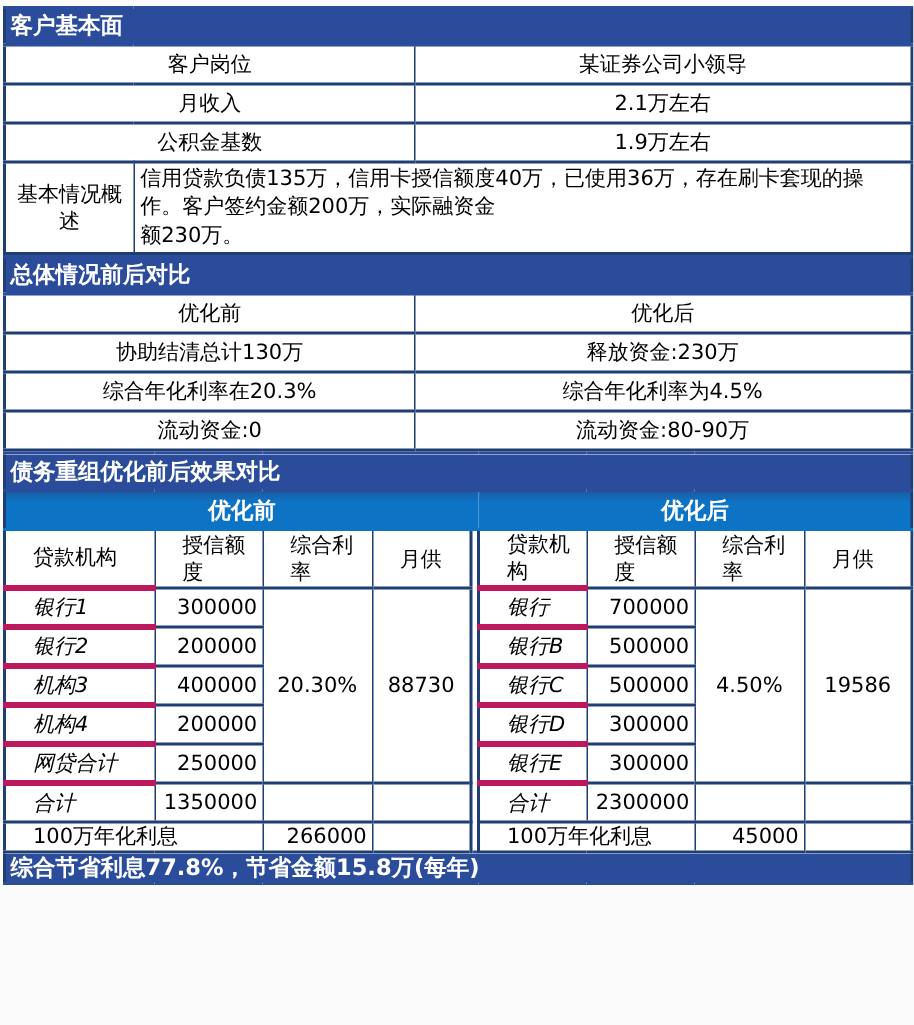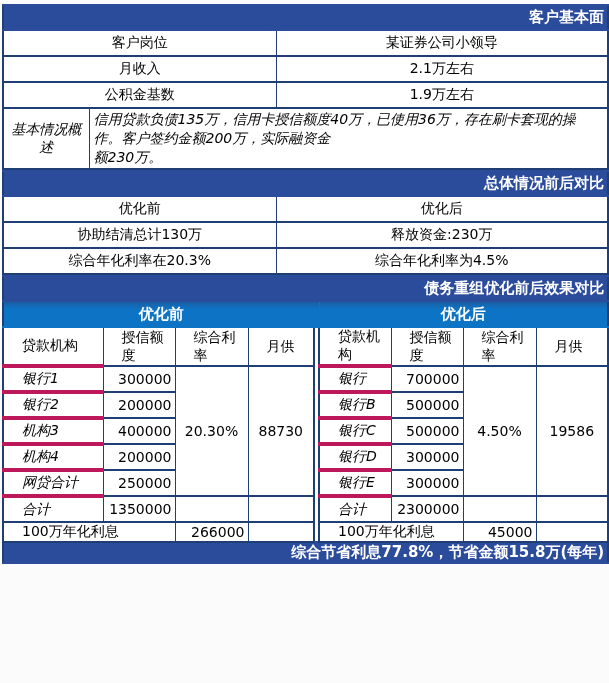--- a/index.html
+++ b/index.html
@@ -4,34 +4,34 @@
 <style>
   html,body{margin:0;padding:0;width:609px;height:683px;background:#fbfbfb;overflow:hidden;
     font-family:"DejaVu Sans",sans-serif;color:#000;}
   .wrap{padding:4px 2px 2px 2px;}
   table{border-collapse:collapse;table-layout:fixed;width:605px;
     border:2px solid #1f3f74;}
   td,th{overflow:hidden;vertical-align:middle;font-size:14px;font-weight:normal;
     border:1px solid #1f3f74;border-top-width:2px;border-bottom-width:2px;
     background:#fff;padding:0 3px;}
   th.band{background:#2b4b9b;color:#fff;font-weight:bold;font-size:15px;
-    text-align:right;border-color:#2b4b9b;}
+    text-align:left;border-color:#2b4b9b;}
   th.subband{background:linear-gradient(180deg,#1a5ea4 0%,#0d74c5 30%,#0d74c5 100%);
     color:#fff;font-weight:bold;font-size:15px;text-align:center;border-color:#0d74c5;}
   .c{text-align:center;}
   .l{text-align:left;padding-left:18px;}
   .r{text-align:right;padding-right:3px;margin-left:43px;}
   .pre{white-space:pre-line;line-height:19px;padding:1px 4px;}
   
   td.lt{border-top:4px solid #be185d;font-style:italic;}
   td.lb{border-bottom:1px solid #ccd8e8;}
   td.spacer{padding:0;border-left:2px solid #1f3f74;border-right:2px solid #1f3f74;
     border-top:none;border-bottom:none;background:#fff;}
   
-  tr.h-band{height:25px;} tr.h-row{height:26px;} tr.h-desc{height:56px;font-style:italic;}
+  tr.h-band{height:25px;} tr.h-row{height:26px;} tr.h-desc{height:56px;}
   tr.h-sub{height:26px;} tr.h-int{height:20px;} tr.h-foot{height:16px;}
 </style>
 </head>
 <body>
 
 <div class="wrap">
 
   <table>
     <colgroup>
         <col style="width:86px">
@@ -76,20 +76,24 @@
       <td class="c">优化前</td>
       <td class="c">优化后</td>
     </tr>
     <tr class="h-row">
       <td class="c">协助结清总计130万</td>
       <td class="c">释放资金:230万</td>
     </tr>
     <tr class="h-row">
       <td class="c">综合年化利率在20.3%</td>
       <td class="c">综合年化利率为4.5%</td>
+    </tr>
+    <tr class="h-row">
+      <td class="c">流动资金:0</td>
+      <td class="c">流动资金:80-90万</td>
     </tr>
   </tbody>
     </table>
 
   <table>
     <colgroup>
       <col style="width:100px">
         <col style="width:72px">
         <col style="width:73px">
         <col style="width:66px">

